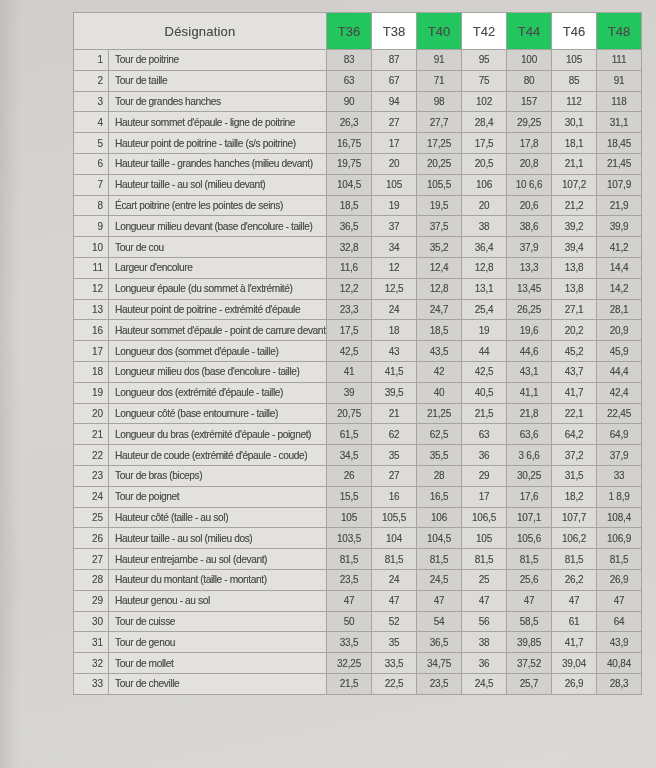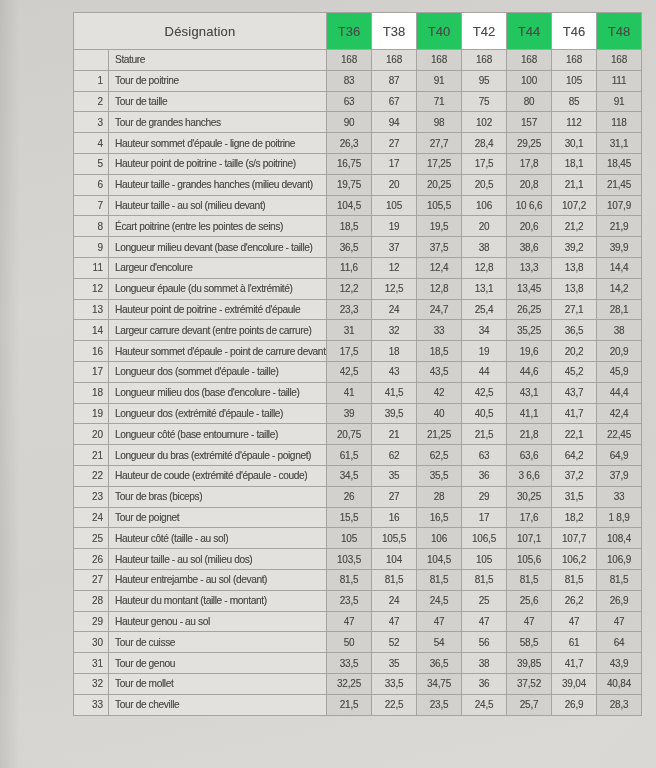--- a/index.html
+++ b/index.html
@@ -117,31 +117,20 @@
         <th class="hl">T38</th>
         <th class="hd">T40</th>
         <th class="hl">T42</th>
         <th class="hd">T44</th>
         <th class="hl">T46</th>
         <th class="hd">T48</th>
       </tr>
     </thead>
     <tbody>
 
-    <tr>
-        <td class="num"></td>
-        <td class="lbl">Stature</td>
-        <td class="v d">168</td>
-        <td class="v l">168</td>
-        <td class="v d">168</td>
-        <td class="v l">168</td>
-        <td class="v d">168</td>
-        <td class="v l">168</td>
-        <td class="v d">168</td>
-      </tr>
         <tr>
         <td class="num">1</td>
         <td class="lbl">Tour de poitrine</td>
         <td class="v d">83</td>
         <td class="v l">87</td>
         <td class="v d">91</td>
         <td class="v l">95</td>
         <td class="v d">100</td>
         <td class="v l">105</td>
         <td class="v d">111</td>
@@ -228,20 +217,31 @@
         <td class="lbl">Longueur milieu devant (base d'encolure - taille)</td>
         <td class="v d">36,5</td>
         <td class="v l">37</td>
         <td class="v d">37,5</td>
         <td class="v l">38</td>
         <td class="v d">38,6</td>
         <td class="v l">39,2</td>
         <td class="v d">39,9</td>
       </tr>
         <tr>
+        <td class="num">10</td>
+        <td class="lbl">Tour de cou</td>
+        <td class="v d">32,8</td>
+        <td class="v l">34</td>
+        <td class="v d">35,2</td>
+        <td class="v l">36,4</td>
+        <td class="v d">37,9</td>
+        <td class="v l">39,4</td>
+        <td class="v d">41,2</td>
+      </tr>
+        <tr>
         <td class="num">11</td>
         <td class="lbl">Largeur d'encolure</td>
         <td class="v d">11,6</td>
         <td class="v l">12</td>
         <td class="v d">12,4</td>
         <td class="v l">12,8</td>
         <td class="v d">13,3</td>
         <td class="v l">13,8</td>
         <td class="v d">14,4</td>
       </tr>
@@ -261,31 +261,20 @@
         <td class="lbl">Hauteur point de poitrine - extrémité d'épaule</td>
         <td class="v d">23,3</td>
         <td class="v l">24</td>
         <td class="v d">24,7</td>
         <td class="v l">25,4</td>
         <td class="v d">26,25</td>
         <td class="v l">27,1</td>
         <td class="v d">28,1</td>
       </tr>
         <tr>
-        <td class="num">14</td>
-        <td class="lbl">Largeur carrure devant (entre points de carrure)</td>
-        <td class="v d">31</td>
-        <td class="v l">32</td>
-        <td class="v d">33</td>
-        <td class="v l">34</td>
-        <td class="v d">35,25</td>
-        <td class="v l">36,5</td>
-        <td class="v d">38</td>
-      </tr>
-        <tr>
         <td class="num">16</td>
         <td class="lbl">Hauteur sommet d'épaule - point de carrure devant</td>
         <td class="v d">17,5</td>
         <td class="v l">18</td>
         <td class="v d">18,5</td>
         <td class="v l">19</td>
         <td class="v d">19,6</td>
         <td class="v l">20,2</td>
         <td class="v d">20,9</td>
       </tr>

